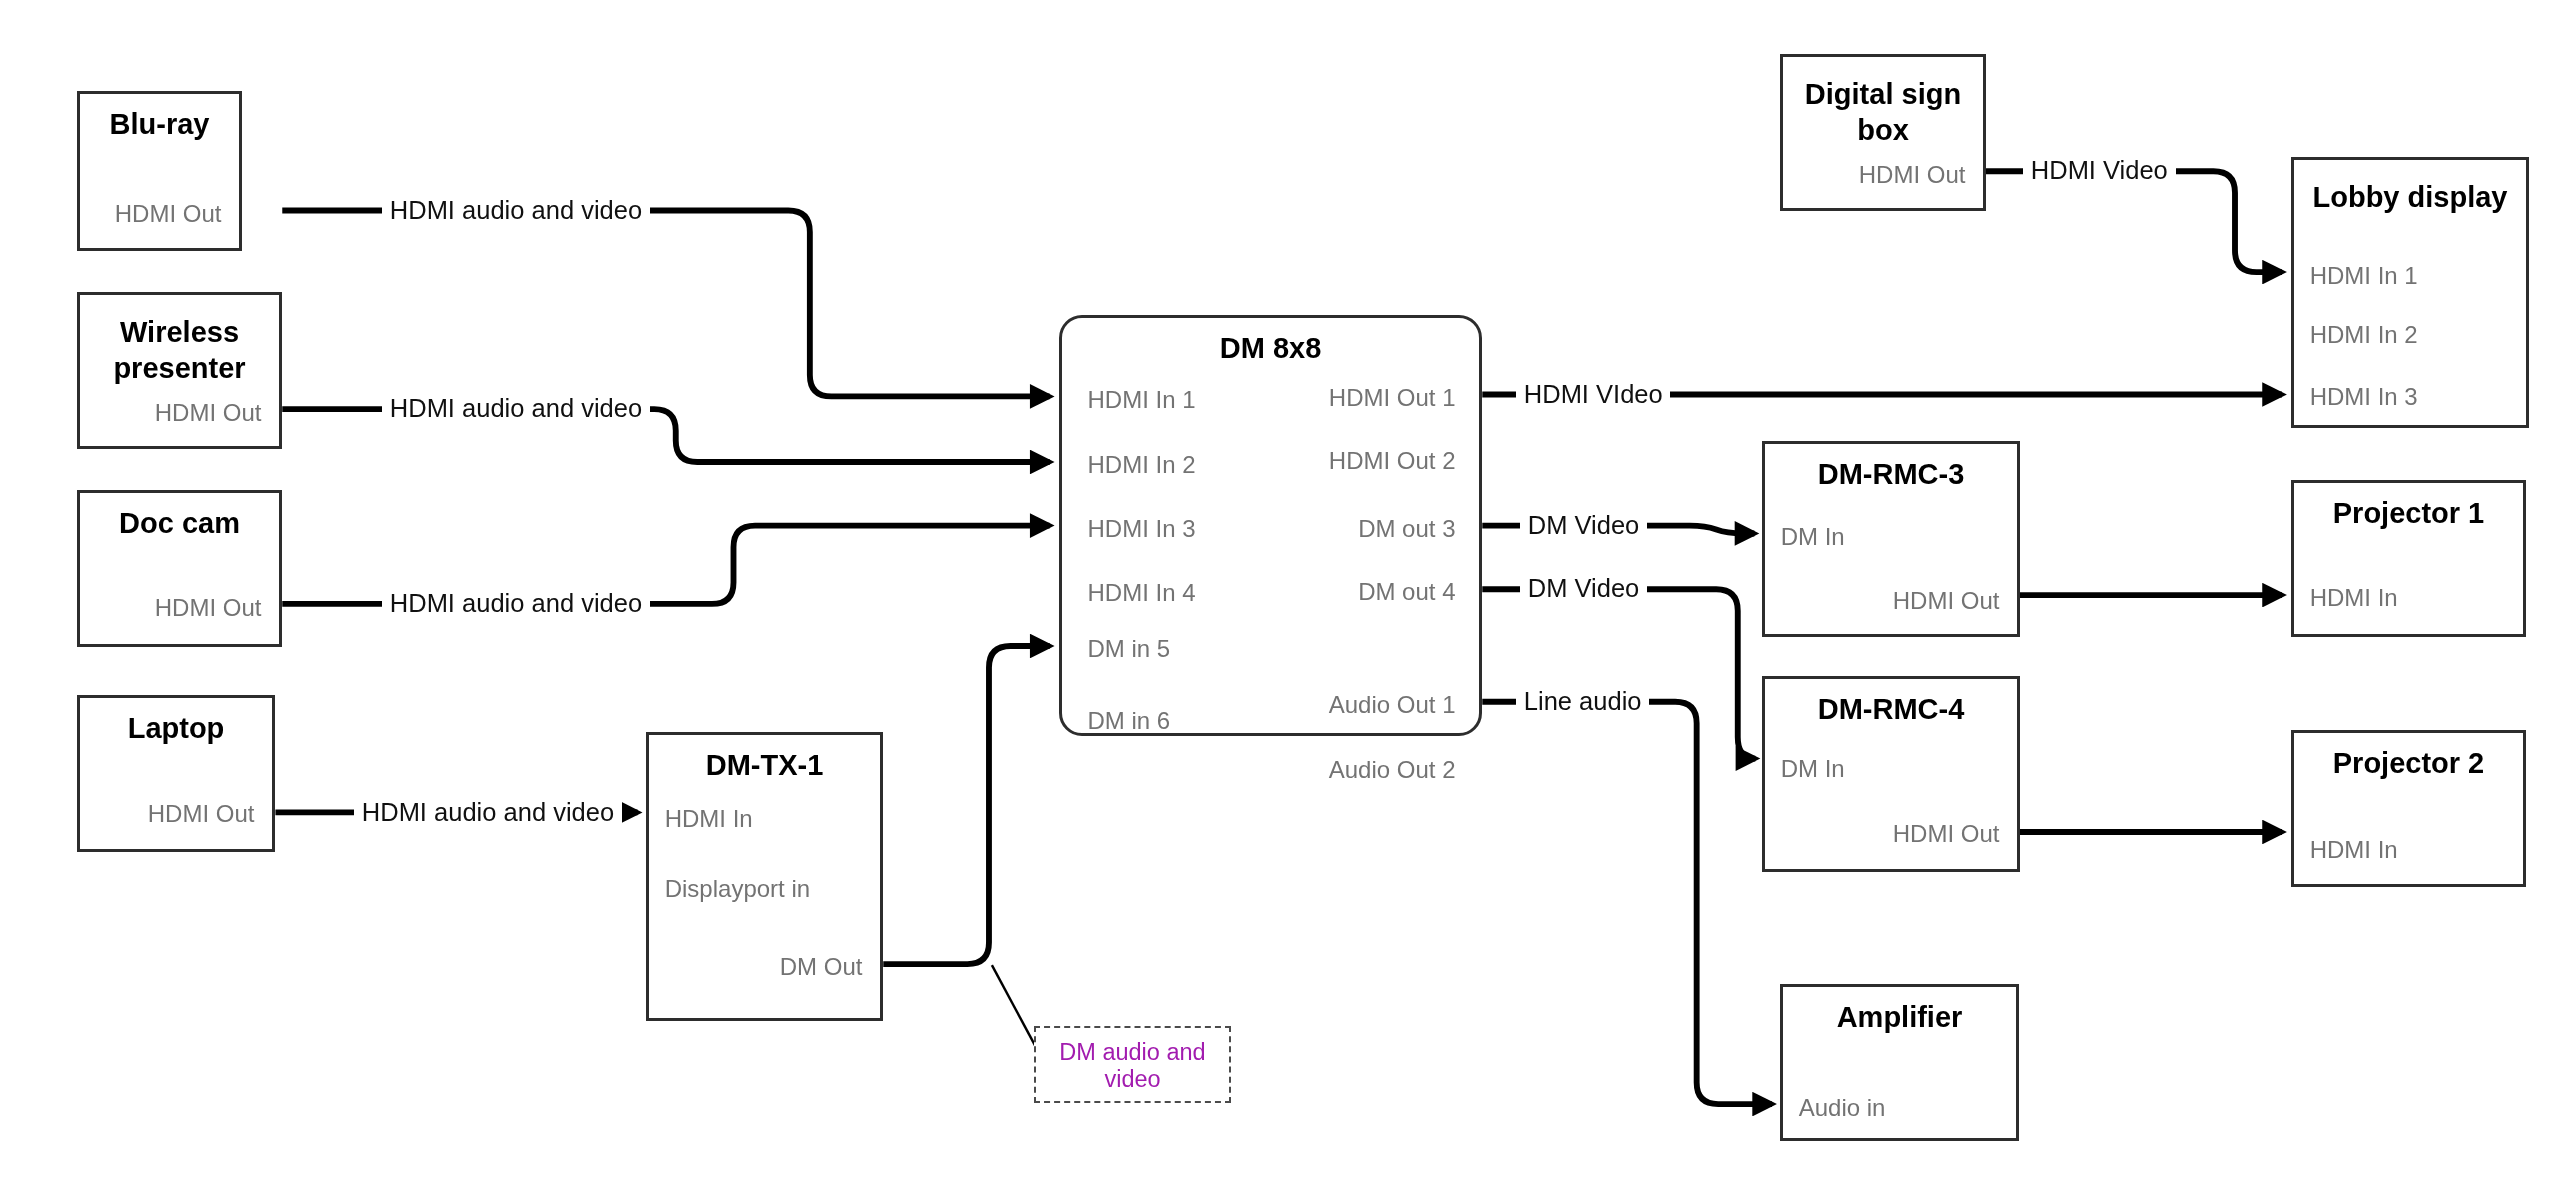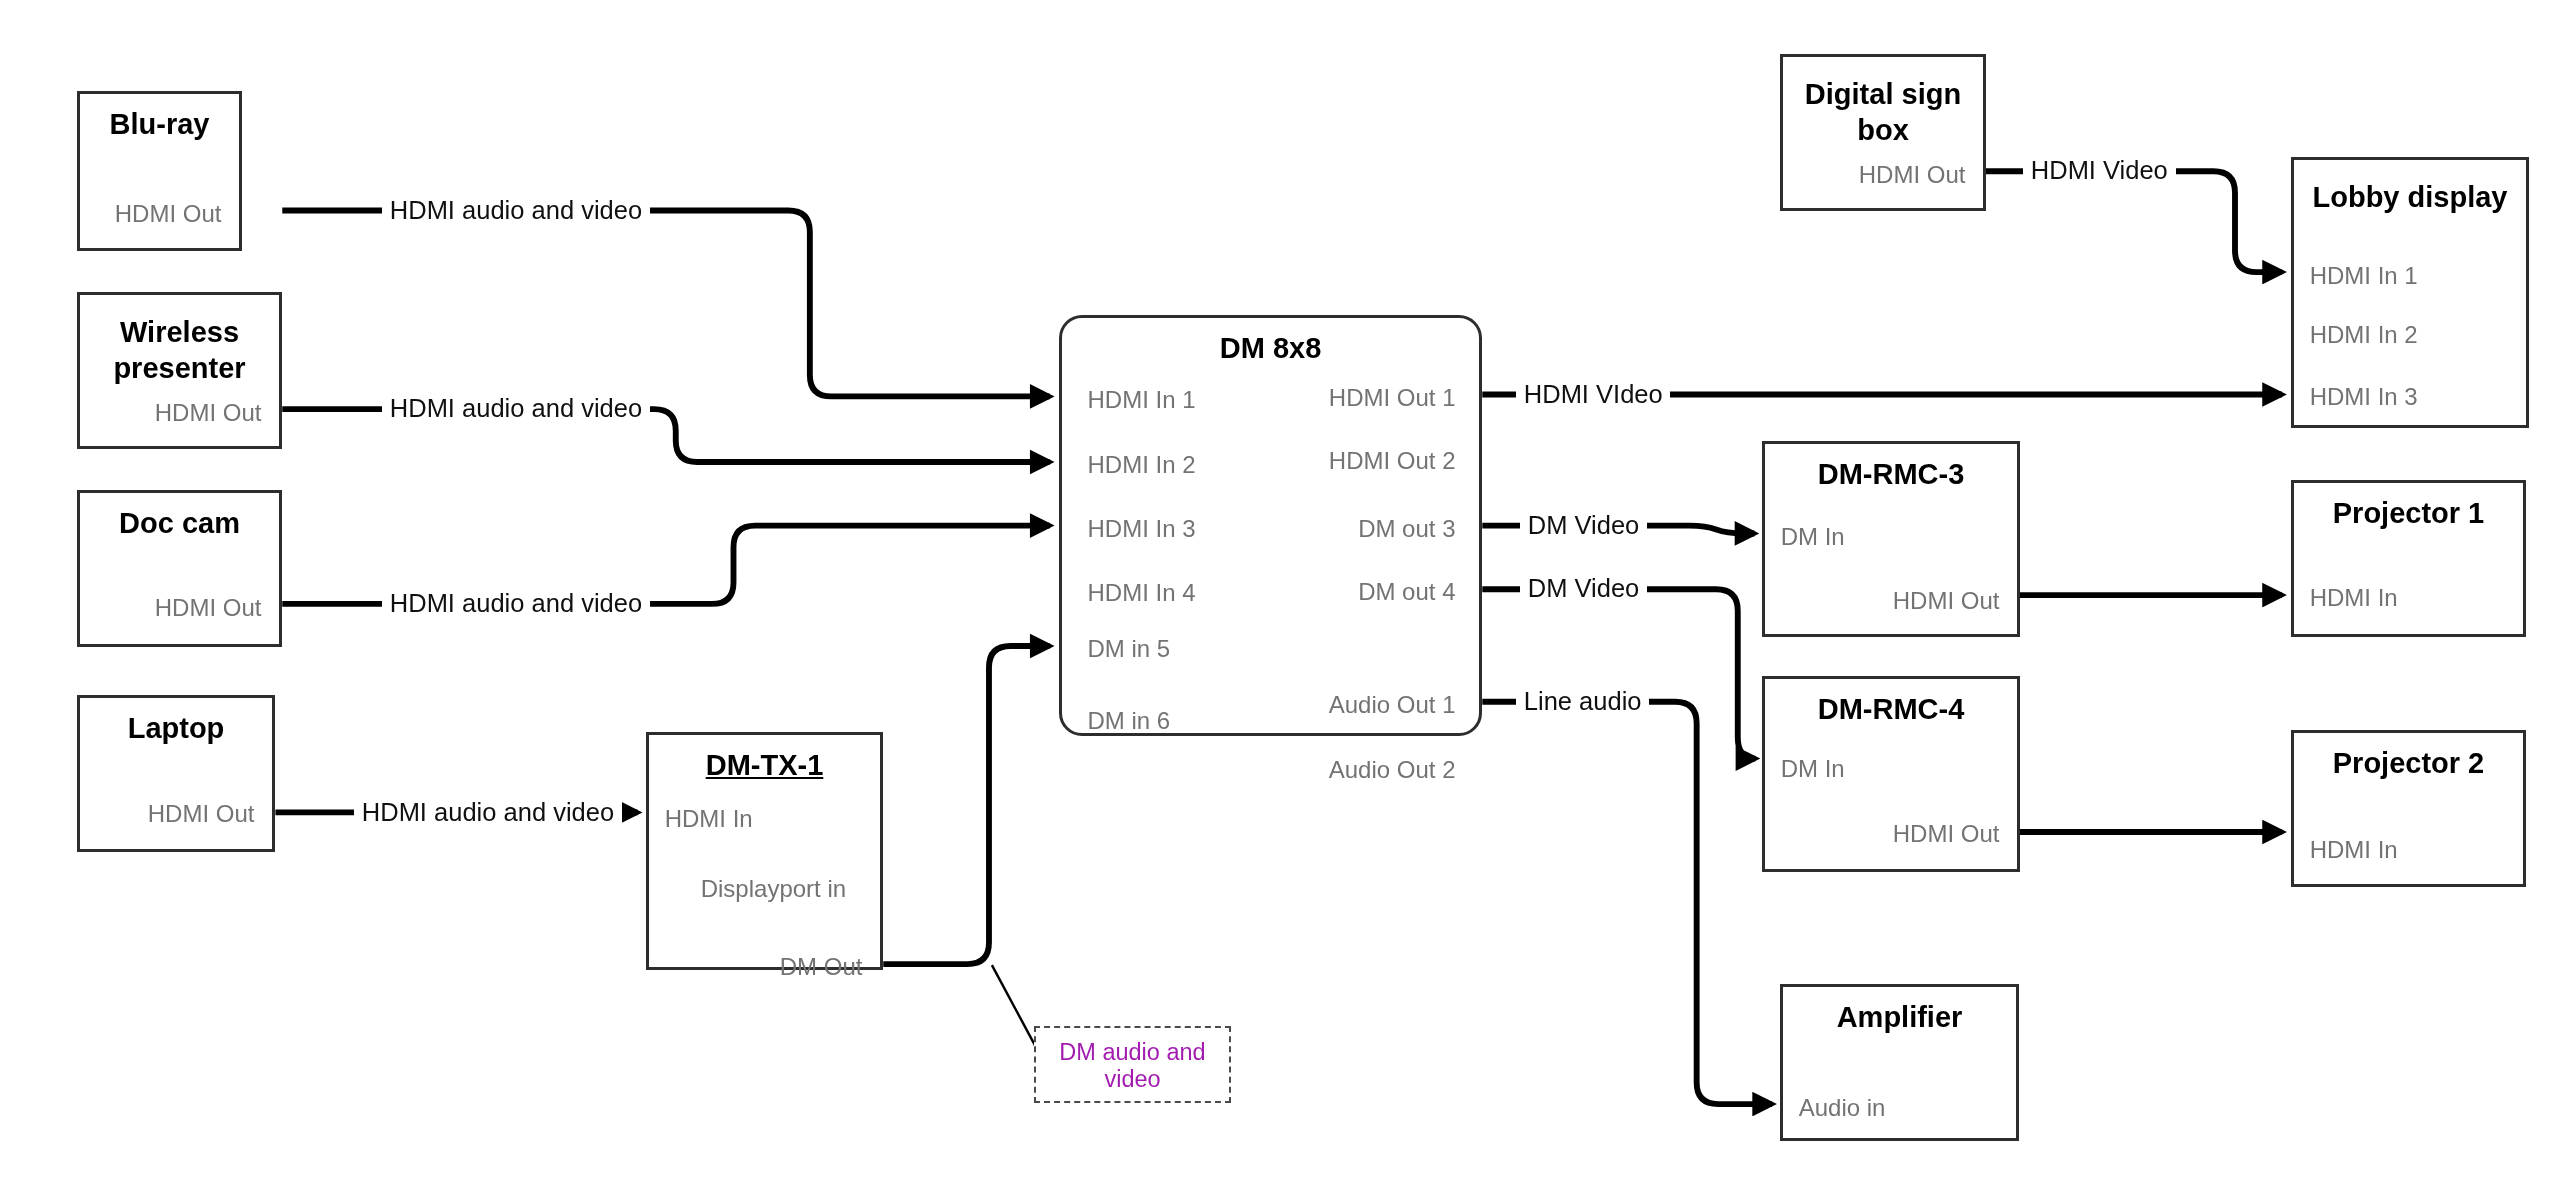--- a/index.html
+++ b/index.html
@@ -74,24 +74,24 @@
   <div class="node" style="left:77px;top:490px;width:205px;height:157px;">
     <span class="title">Doc cam</span>
     <span class="port right" style="top:99px;">HDMI Out</span>
   </div>
 
   <div class="node" style="left:77px;top:695px;width:198px;height:157px;">
     <span class="title">Laptop</span>
     <span class="port right" style="top:100px;">HDMI Out</span>
   </div>
 
-  <div class="node" style="left:646px;top:732px;width:237px;height:238px;text-decoration:underline;">
+  <div class="node" style="left:646px;top:732px;width:237px;height:289px;">
     <span class="title">DM-TX-1</span>
     <span class="port left" style="top:68px;">HDMI In</span>
-    <span class="port left" style="top:138px;margin-left:36px;">Displayport in</span>
+    <span class="port left" style="top:138px;">Displayport in</span>
     <span class="port right" style="top:216px;">DM Out</span>
   </div>
 
   <div class="node" style="left:1059px;top:315px;width:423px;height:421px;border-radius:23px;">
     <span class="title">DM 8x8</span>
     <span class="port left" style="left:25.5px;top:66px;">HDMI In 1</span>
     <span class="port left" style="left:25.5px;top:131px;">HDMI In 2</span>
     <span class="port left" style="left:25.5px;top:195px;">HDMI In 3</span>
     <span class="port left" style="left:25.5px;top:259px;">HDMI In 4</span>
     <span class="port left" style="left:25.5px;top:315px;">DM in 5</span>

